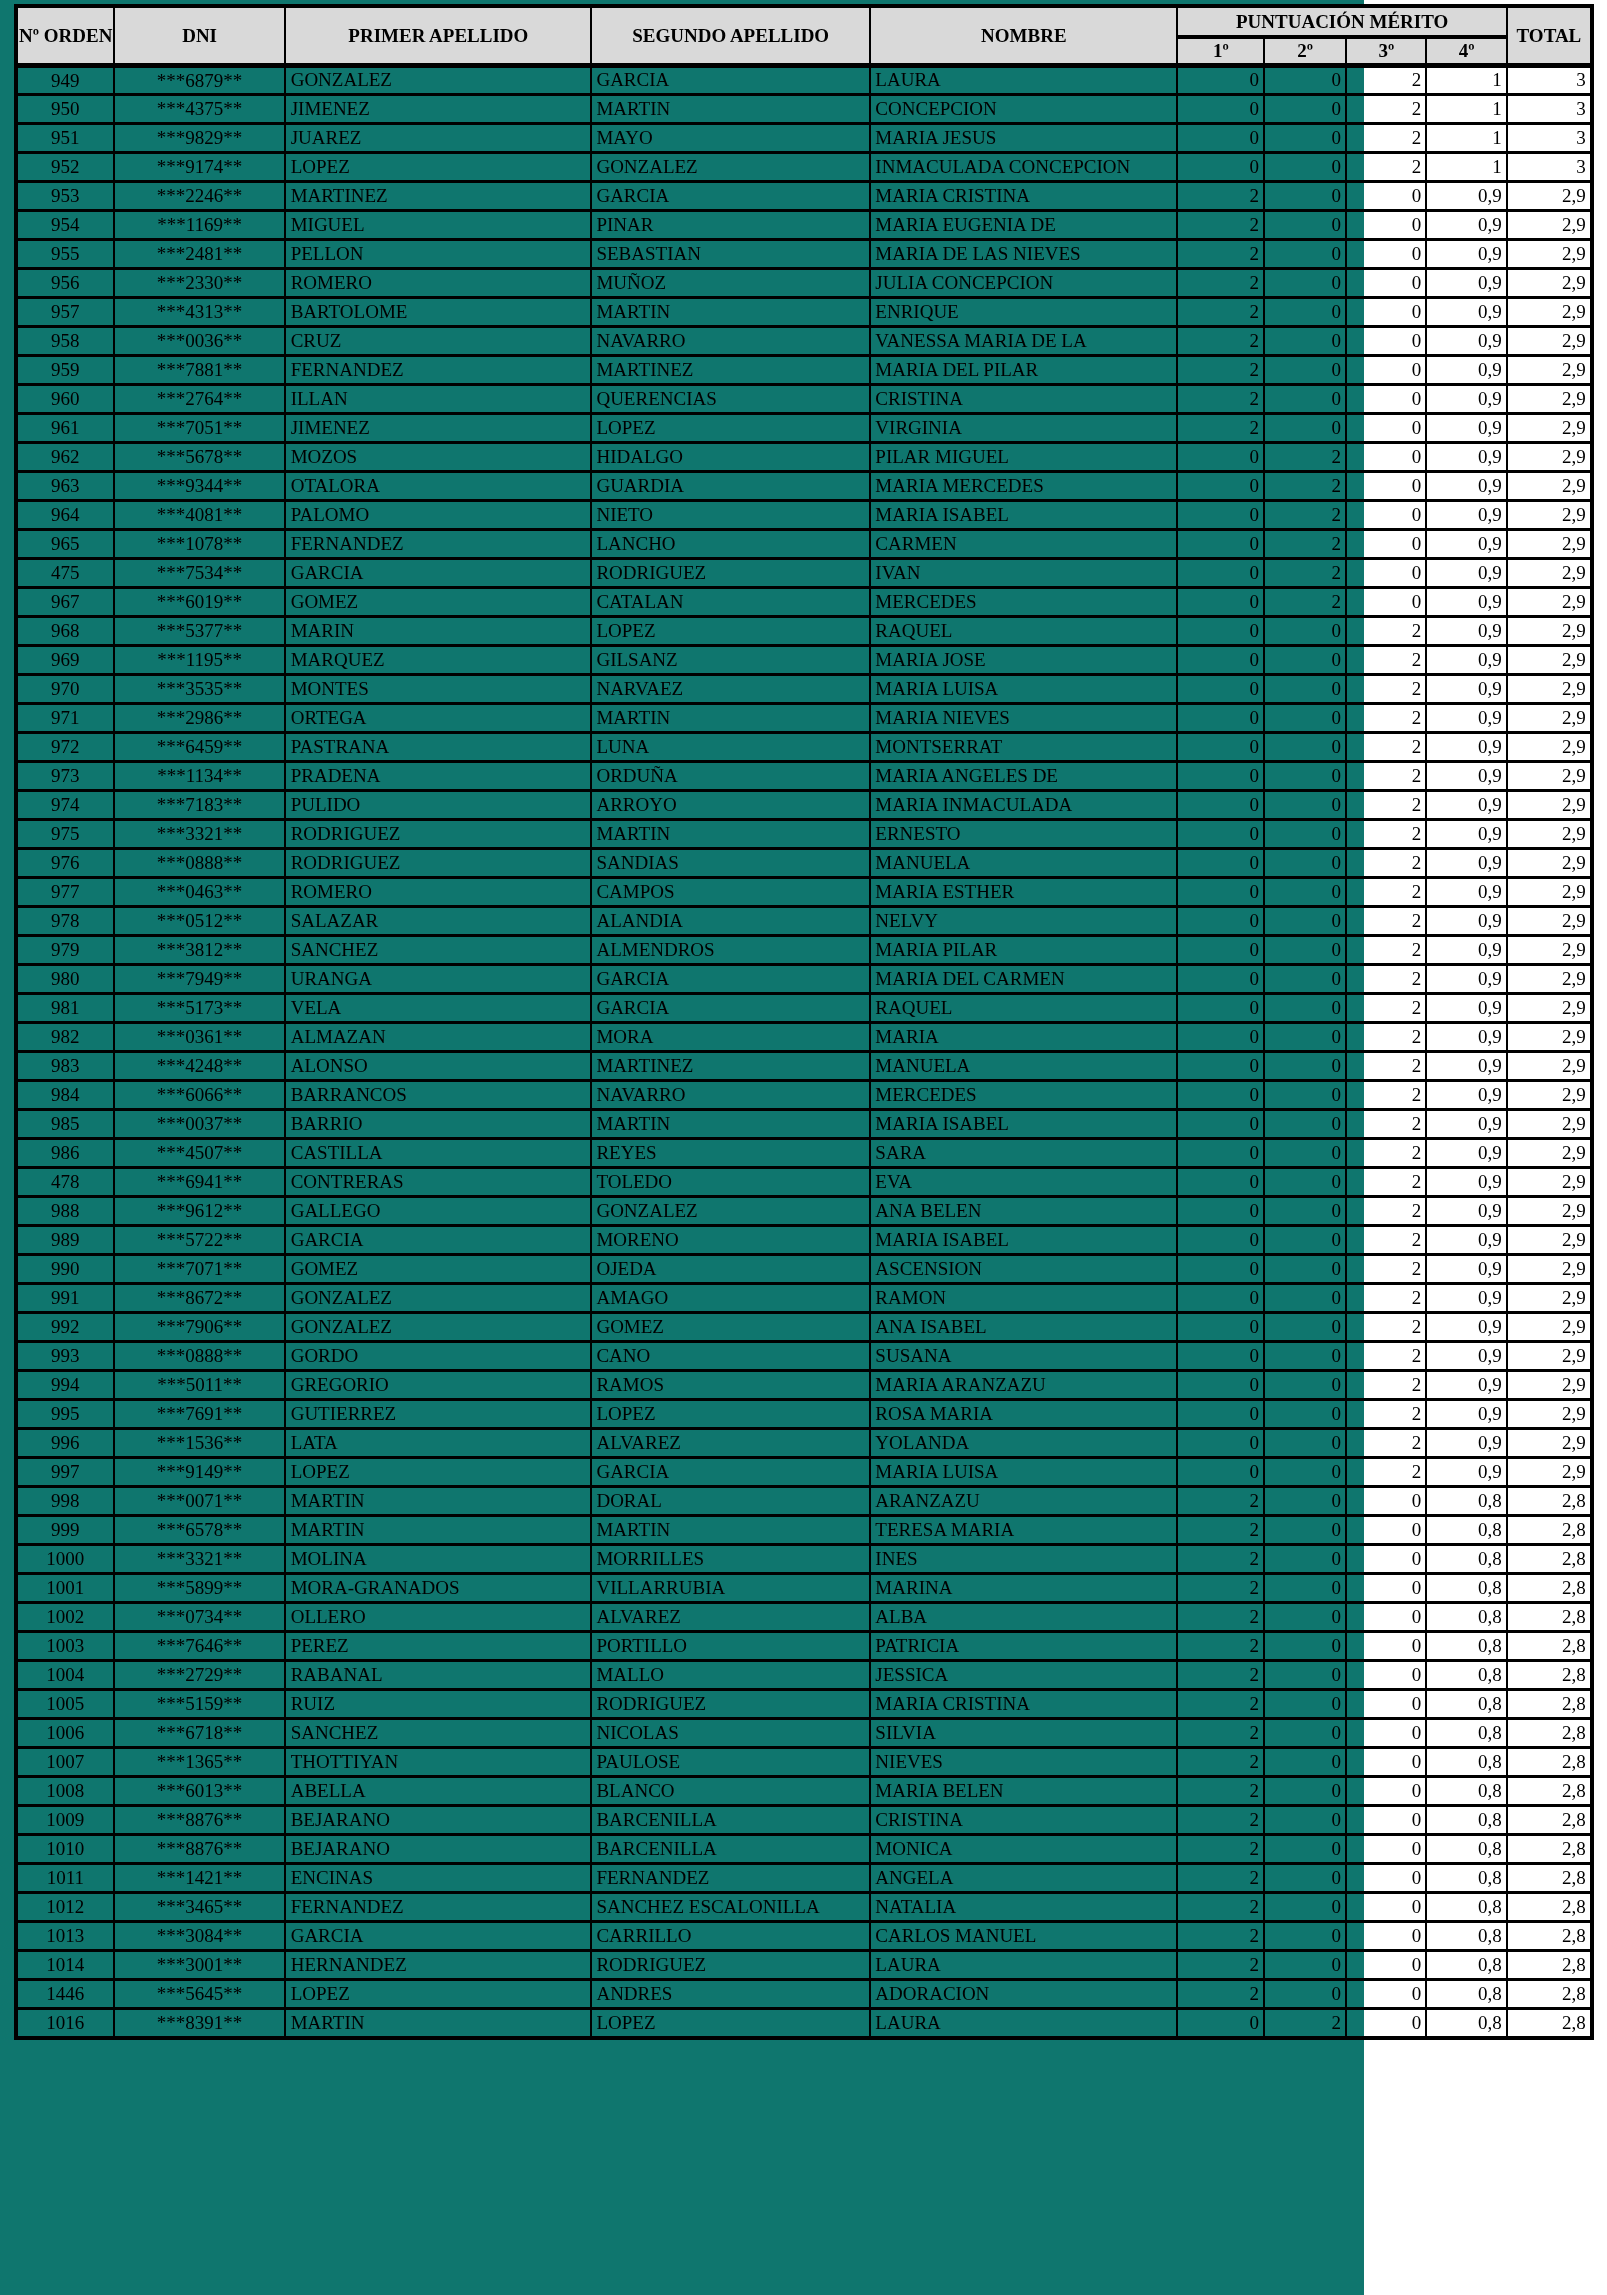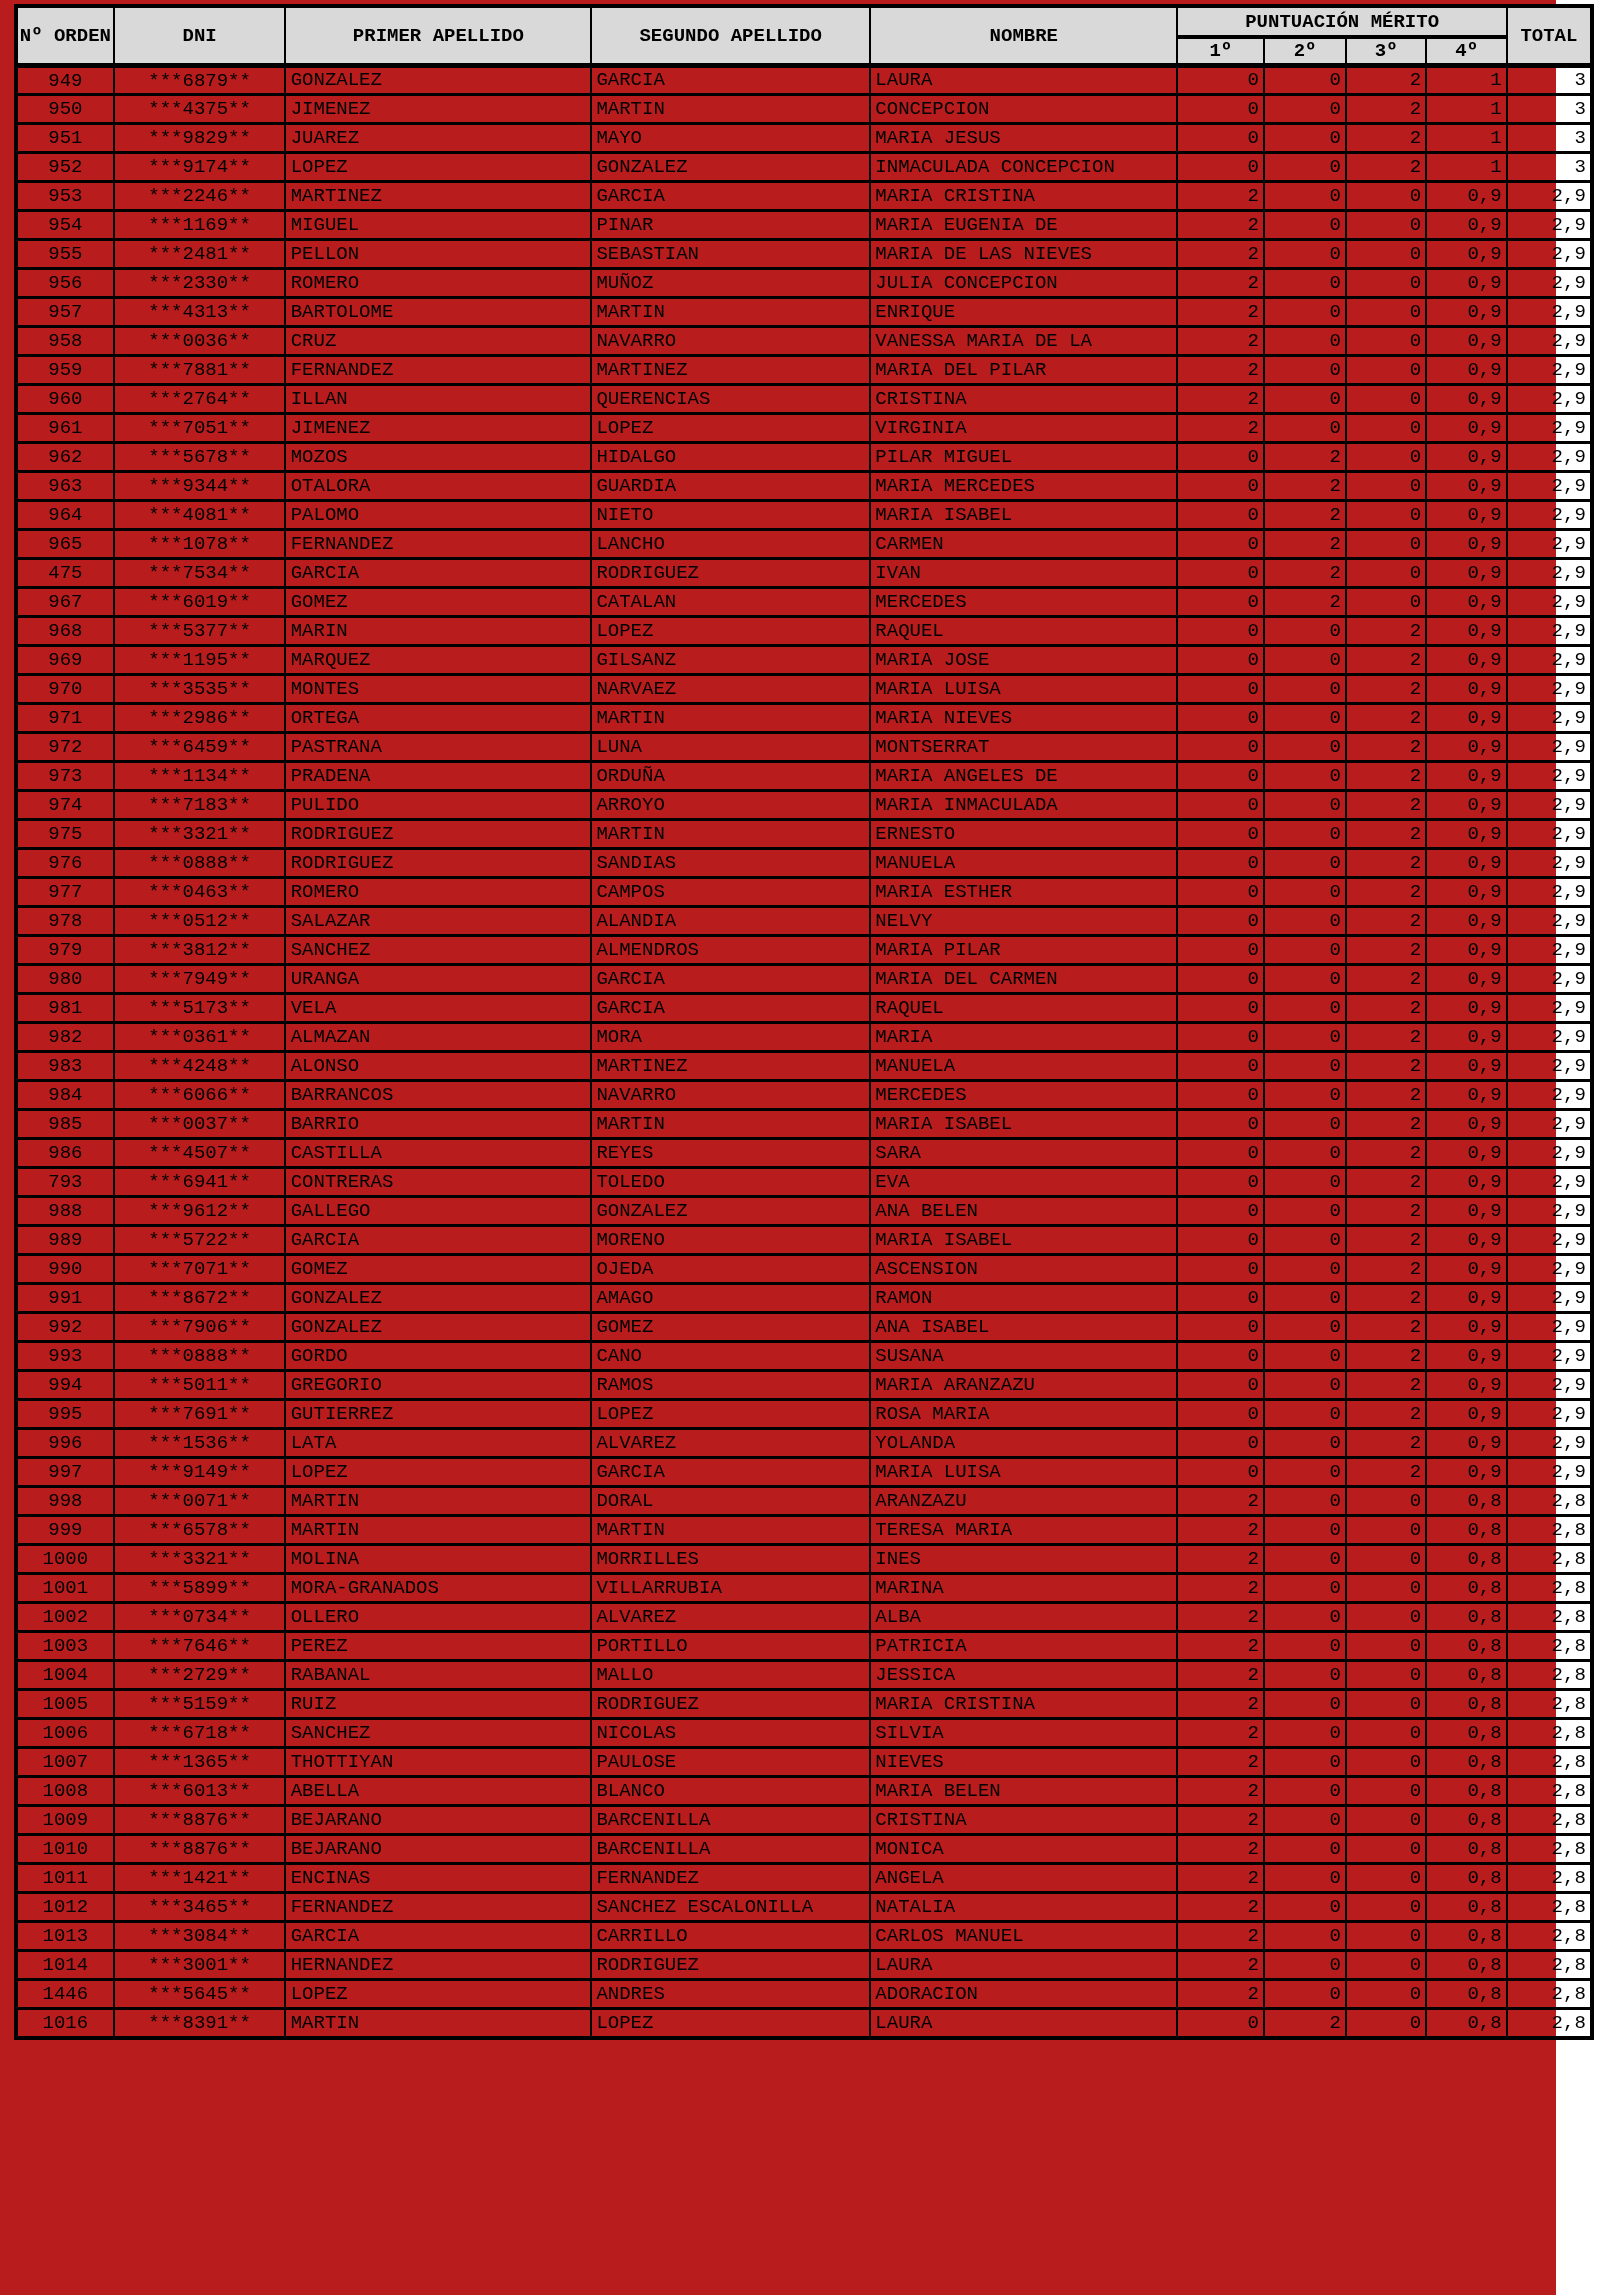--- a/index.html
+++ b/index.html
@@ -1,22 +1,22 @@
 <!DOCTYPE html>
 <html style="font-size:11.2px"><head>
 <meta charset="utf-8">
 <style>
   html, body { margin: 0; padding: 0; background: #ffffff; }
   .page {
-    width: 1556px;
+    width: 1364px;
     height: 2295px;
     box-sizing: border-box;
     padding: 4.2px 14px 0 14px;
-    background: #b91c1c;
-    font-family: Liberation Mono, monospace;
+    background: #0f766e;
+    font-family: Liberation Serif, serif;
     color: #000000;
   }
   table.merit {
     border-collapse: collapse;
     table-layout: fixed;
     width: 1580px;
     border: 4.2px solid #000;
   }
   table.merit th, table.merit td {
     border: 2.1px solid #000;
@@ -532,21 +532,21 @@
           <td class="c-text">CASTILLA</td>
           <td class="c-text">REYES</td>
           <td class="c-text">SARA</td>
           <td class="c-score">0</td>
           <td class="c-score">0</td>
           <td class="c-score">2</td>
           <td class="c-score">0,9</td>
           <td class="c-score">2,9</td>
         </tr>
         <tr>
-          <td class="c-orden">793</td>
+          <td class="c-orden">478</td>
           <td class="c-dni">***6941**</td>
           <td class="c-text">CONTRERAS</td>
           <td class="c-text">TOLEDO</td>
           <td class="c-text">EVA</td>
           <td class="c-score">0</td>
           <td class="c-score">0</td>
           <td class="c-score">2</td>
           <td class="c-score">0,9</td>
           <td class="c-score">2,9</td>
         </tr>

